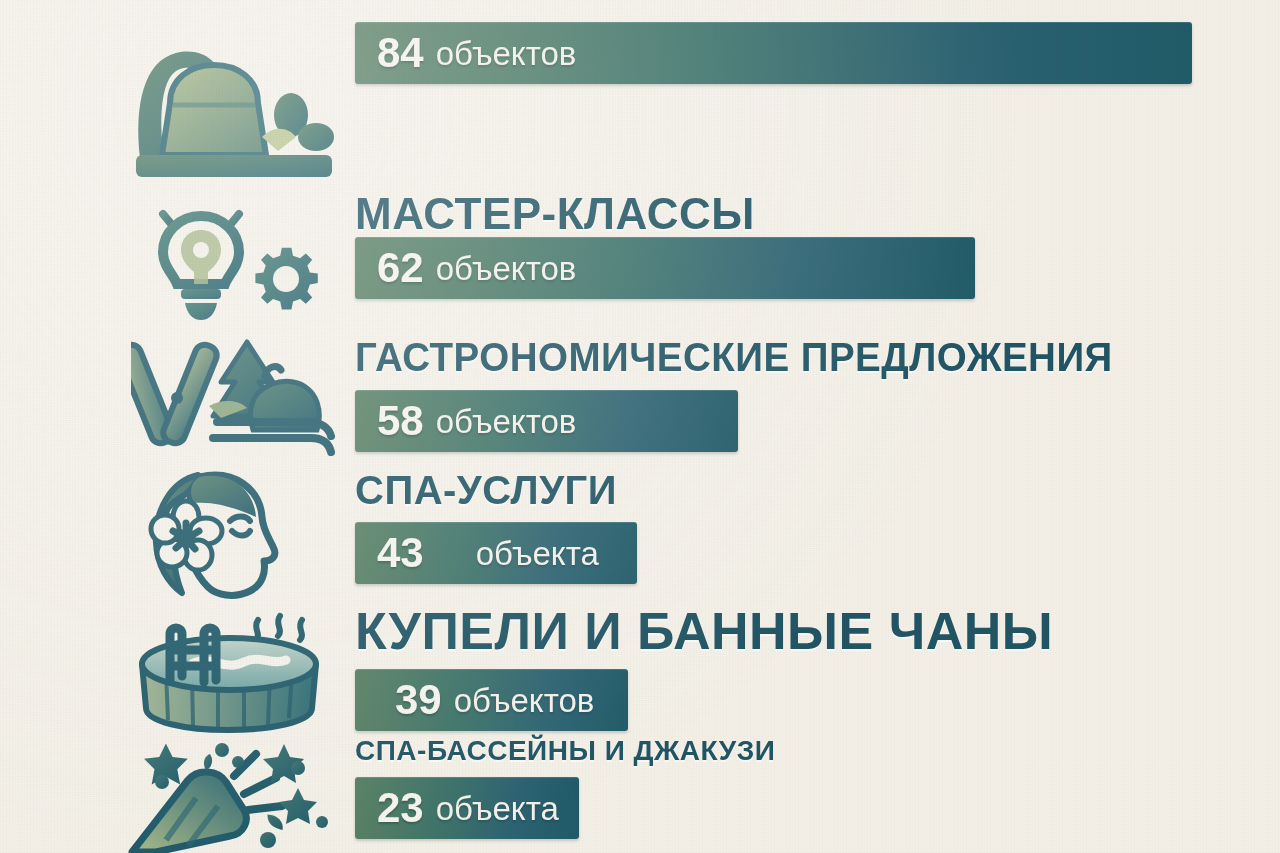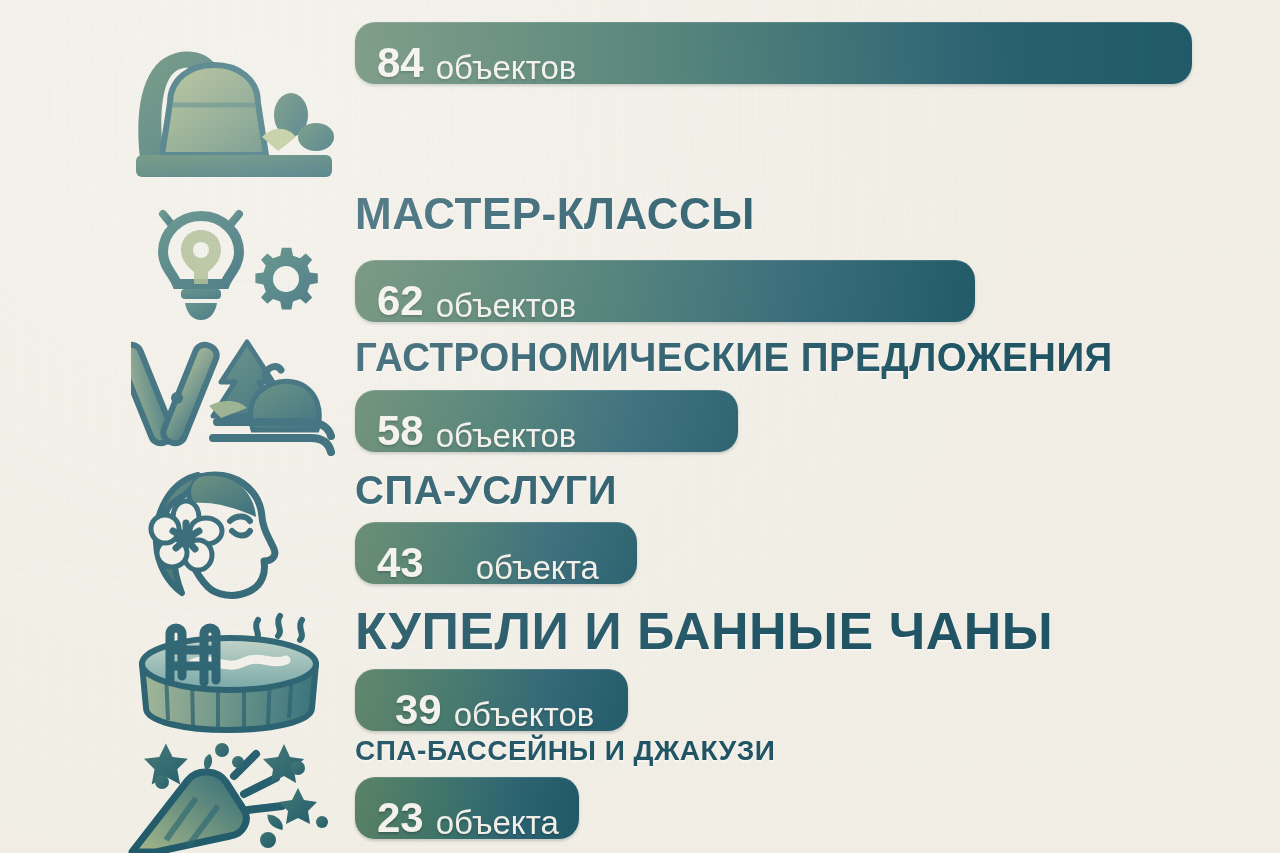--- a/index.html
+++ b/index.html
@@ -31,22 +31,22 @@
     color:#1f5464;
     font-weight:bold;
     letter-spacing:.5px;
     line-height:1;
     white-space:nowrap;
     text-shadow:0 2px 0 rgba(255,255,255,.6);
   }
   .bar{
     position:relative;
     height:62px;
-    border-radius:20px;
-    display:flex; align-items:flex-end;
+    border-radius:3px;
+    display:flex; align-items:center;
     padding-left:22px;
     background:linear-gradient(90deg,#567f63 0%,#3c7369 38%,#2a6272 72%,#1f5a68 100%);
     box-shadow:0 2px 3px rgba(40,60,60,.22), inset 0 1px 0 rgba(255,255,255,.13);
   }
   .bar .num{
     color:#f6f4ee; font-weight:bold; font-size:42px; line-height:1;
     text-shadow:0 2px 2px rgba(20,50,55,.35);
     margin-right:12px;
   }
   .bar .unit{
@@ -119,21 +119,21 @@
         <path d="M52 113 H84 C82 124 76 130 68 130 C60 130 54 124 52 113 Z" fill="url(#g2a)"></path>
 
         <g transform="translate(152,88)">
           <path d="M0 -34 L9 -31 L16 -37 L24 -29 L18 -22 L21 -13 L31 -12 L31 0 L21 2 L18 11 L24 18 L16 26 L9 20 L0 23 L-2 33 L-14 33 L-16 23 L-25 20 L-32 26 L-40 18 L-34 11 L-37 2 L-47 0 L-47 -12 L-37 -13 L-34 -22 L-40 -29 L-32 -37 L-25 -31 L-16 -34 L-14 -44 L-2 -44 Z" transform="translate(8,5) scale(.8)" fill="url(#g2a)"></path>
           <circle cx="1" cy="1" r="13" fill="#f1efe7"></circle>
         </g>
       </svg>
     </div>
     <div class="content" style="top:0;">
       <div class="cat-title" style="font-size:44px;">МАСТЕР-КЛАССЫ</div>
-      <div class="bar" style="width:620px;margin-top:24px;">
+      <div class="bar" style="width:620px;margin-top:1px;">
         <span class="num">62</span>
         <span class="unit">объектов</span>
       </div>
     </div>
   </div>
 
   <div class="row" style="top:337px;">
     <div class="icon-cell" style="top:0;height:128px;">
       <svg width="205" height="130" viewBox="0 0 205 130">
         <defs>

